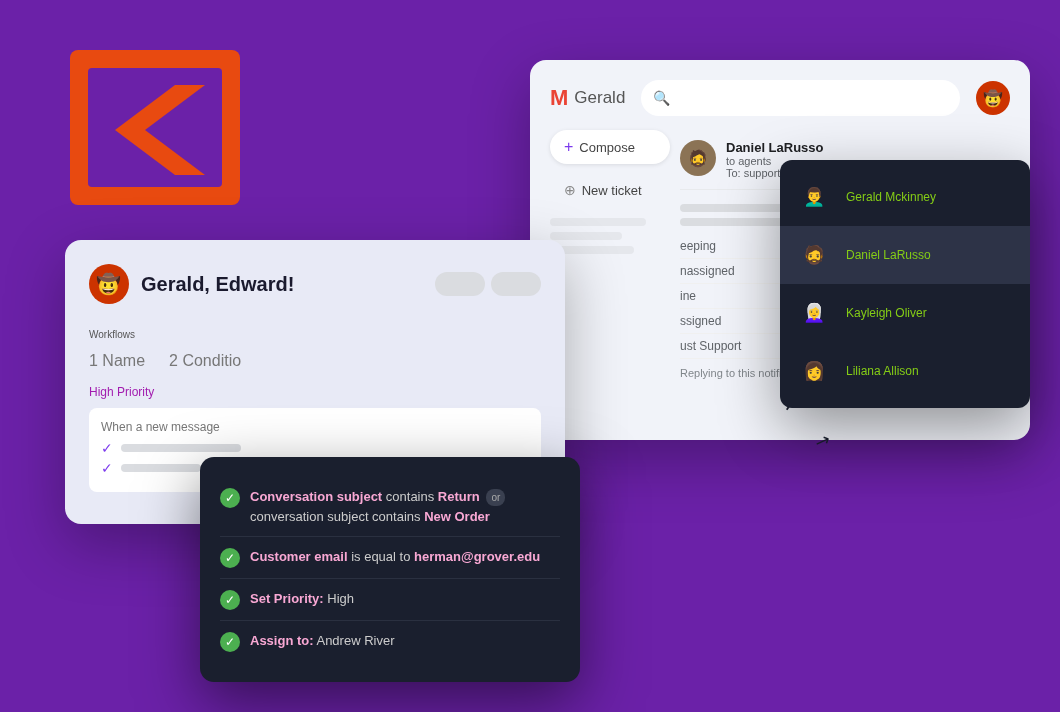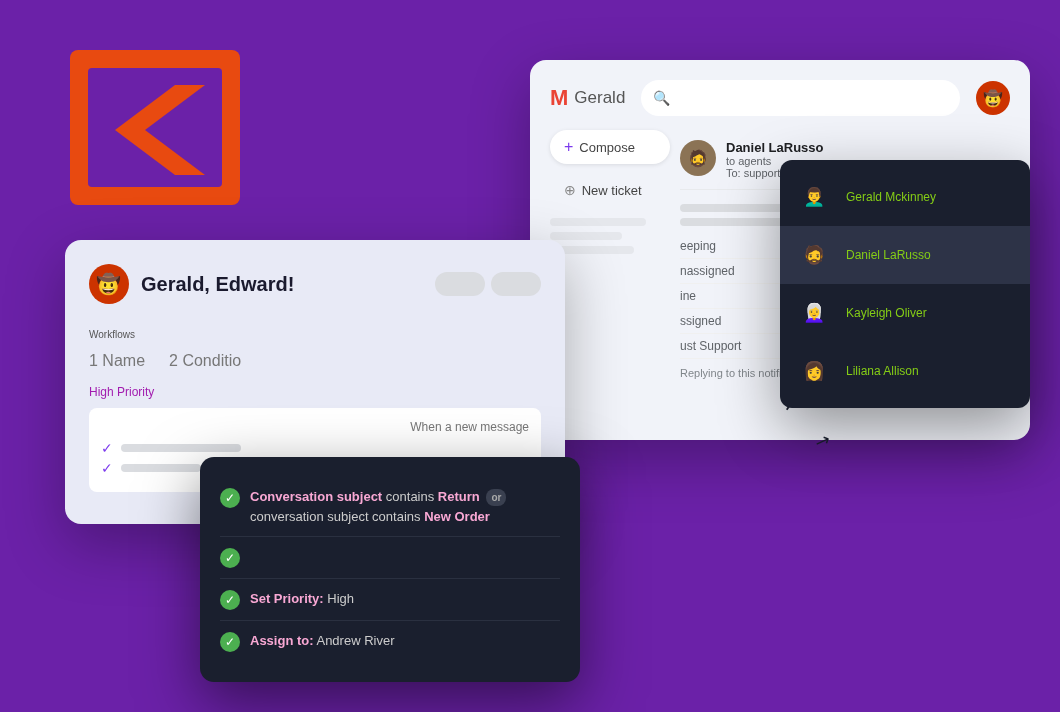--- a/index.html
+++ b/index.html
@@ -276,21 +276,20 @@
       font-size: 12px;
       color: #a21caf;
       margin-bottom: 10px;
     }
 
     .workflow-rule-box {
       background: white;
       border-radius: 8px;
       padding: 12px;
       margin-bottom: 8px;
-      text-align: right;
     }
 
     .when-label {
       font-size: 12px;
       color: #777;
       margin-bottom: 6px;
     }
 
     .check-row {
       display: flex;
@@ -360,21 +359,20 @@
     }
 
     .or-badge {
       display: inline-block;
       background: #3a4050;
       color: #aaa;
       font-size: 10px;
       padding: 1px 5px;
       border-radius: 8px;
       margin: 0 3px;
-      font-weight: bold;
     }
 
     .header-btns {
       display: flex;
       gap: 6px;
     }
 
     .header-btn-placeholder {
       height: 24px;
       width: 50px;
@@ -505,20 +503,23 @@
 
   <div class="popup-row">
     <div class="check-circle">✓</div>
     <div class="popup-text">
       <strong>Conversation subject</strong> contains <strong>Return</strong> <span class="or-badge">or</span> conversation subject contains <strong>New Order</strong>
     </div>
   </div>
 
   <div class="popup-row">
     <div class="check-circle">✓</div>
+    <div class="popup-text">
+      <strong>Customer email</strong> is equal to <strong>herman@grover.edu</strong>
+    </div>
   </div>
 
   <div class="popup-row">
     <div class="check-circle">✓</div>
     <div class="popup-text">
       <strong>Set Priority:</strong> High
     </div>
   </div>
 
   <div class="popup-row">

